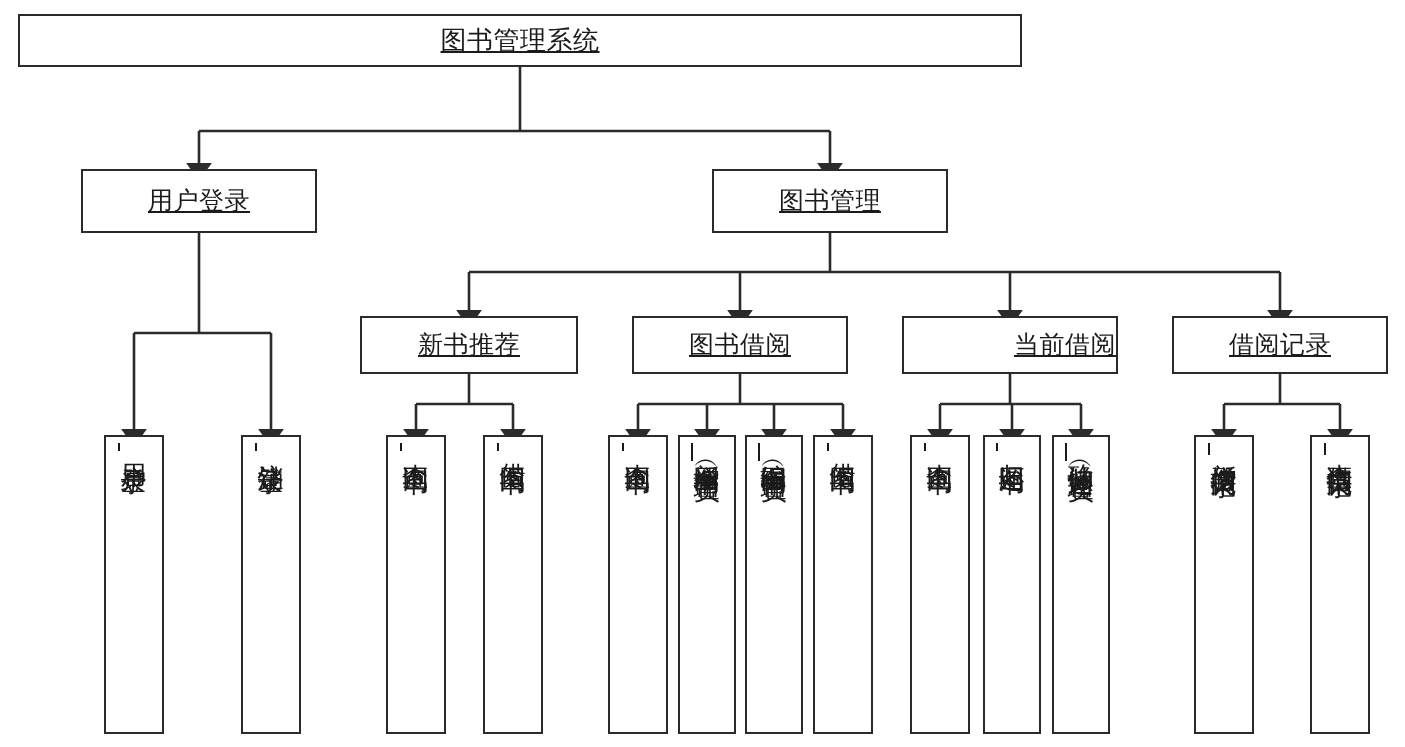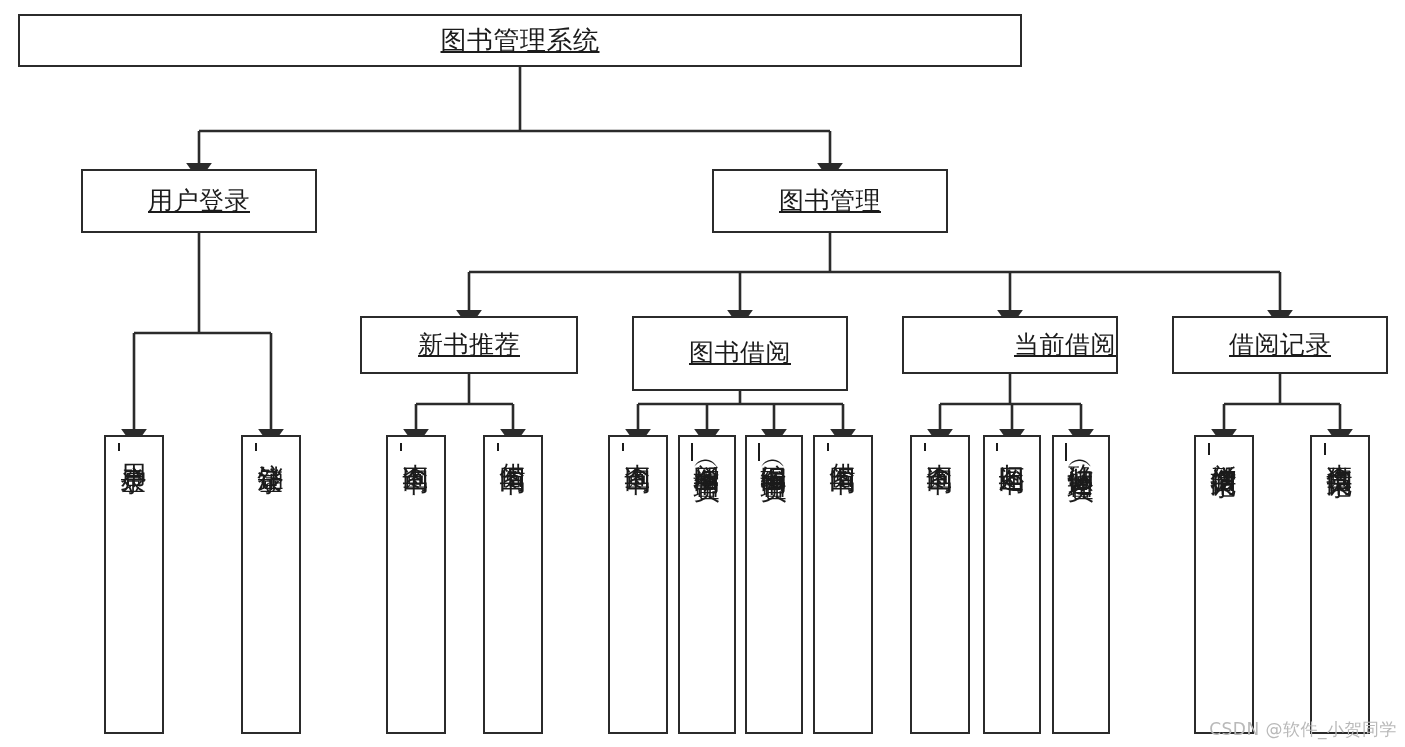--- a/index.html
+++ b/index.html
@@ -131,21 +131,21 @@
       </div>
       <div class="node horiz" style="left: 81px; top: 169px; width: 236px; height: 64px;">
         <span class="node-label">用户登录</span>
       </div>
       <div class="node horiz" style="left: 712px; top: 169px; width: 236px; height: 64px;">
         <span class="node-label">图书管理</span>
       </div>
       <div class="node horiz" style="left: 360px; top: 316px; width: 218px; height: 58px;">
         <span class="node-label">新书推荐</span>
       </div>
-      <div class="node horiz" style="left: 632px; top: 316px; width: 216px; height: 75px;">
+      <div class="node horiz" style="left: 632px; top: 316px; width: 216px; height: 58px;">
         <span class="node-label">图书借阅</span>
       </div>
       <div class="node horiz" style="left: 902px; top: 316px; width: 216px; height: 58px; justify-content: flex-end;">
         <span class="node-label">当前借阅</span>
       </div>
       <div class="node horiz" style="left: 1172px; top: 316px; width: 216px; height: 58px;">
         <span class="node-label">借阅记录</span>
       </div>
       <div class="node vert" style="left: 104px; top: 435px; width: 60px; height: 299px;">
         <span class="node-label">用户登录</span>
@@ -181,15 +181,14 @@
         <span class="node-label">确认归还（管理员）</span>
       </div>
       <div class="node vert" style="left: 1194px; top: 435px; width: 60px; height: 299px;">
         <span class="node-label">新增借阅记录</span>
       </div>
       <div class="node vert" style="left: 1310px; top: 435px; width: 60px; height: 299px;">
         <span class="node-label">查询借阅记录</span>
       </div>
     </div>
 
-  <div id="watermark">CSDN @软件_小贺同学</div>
 
 </div>
 
 </body></html>

